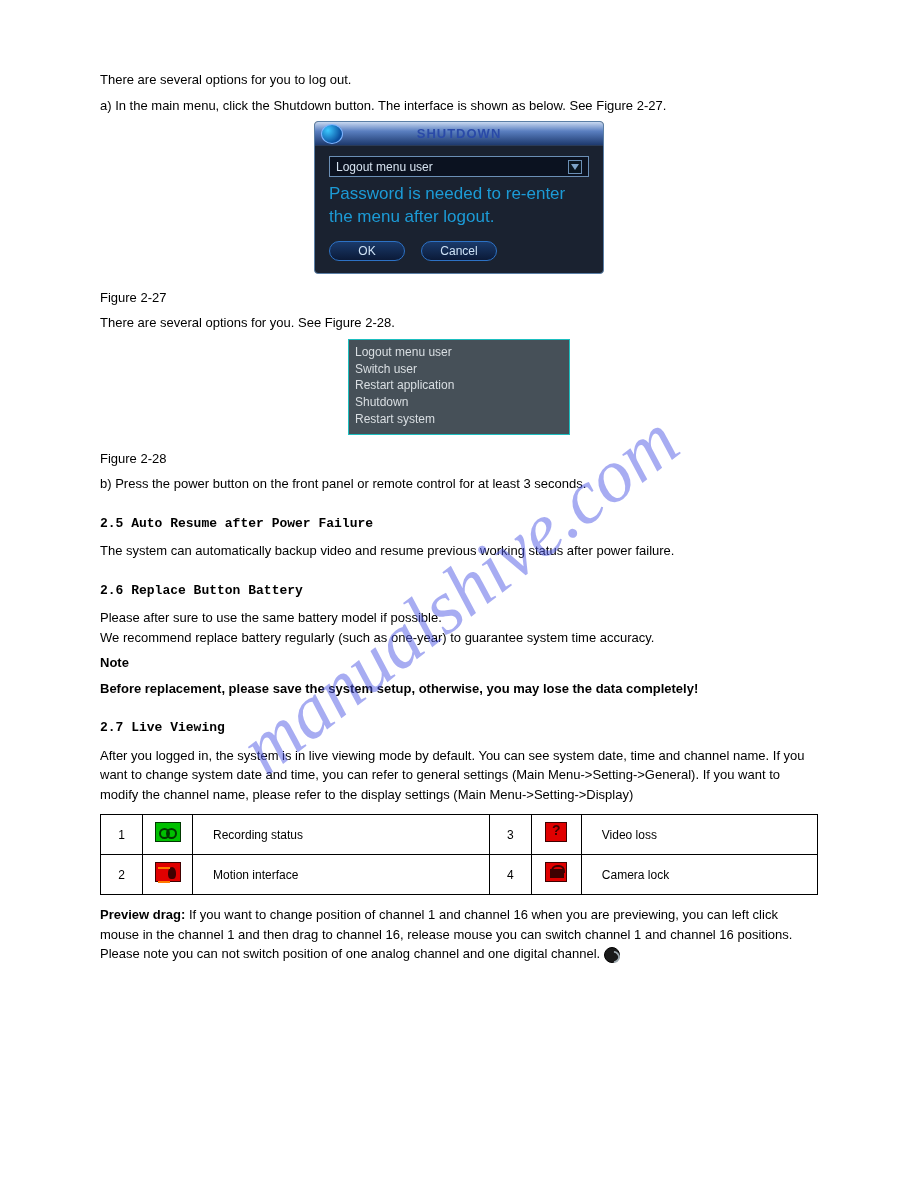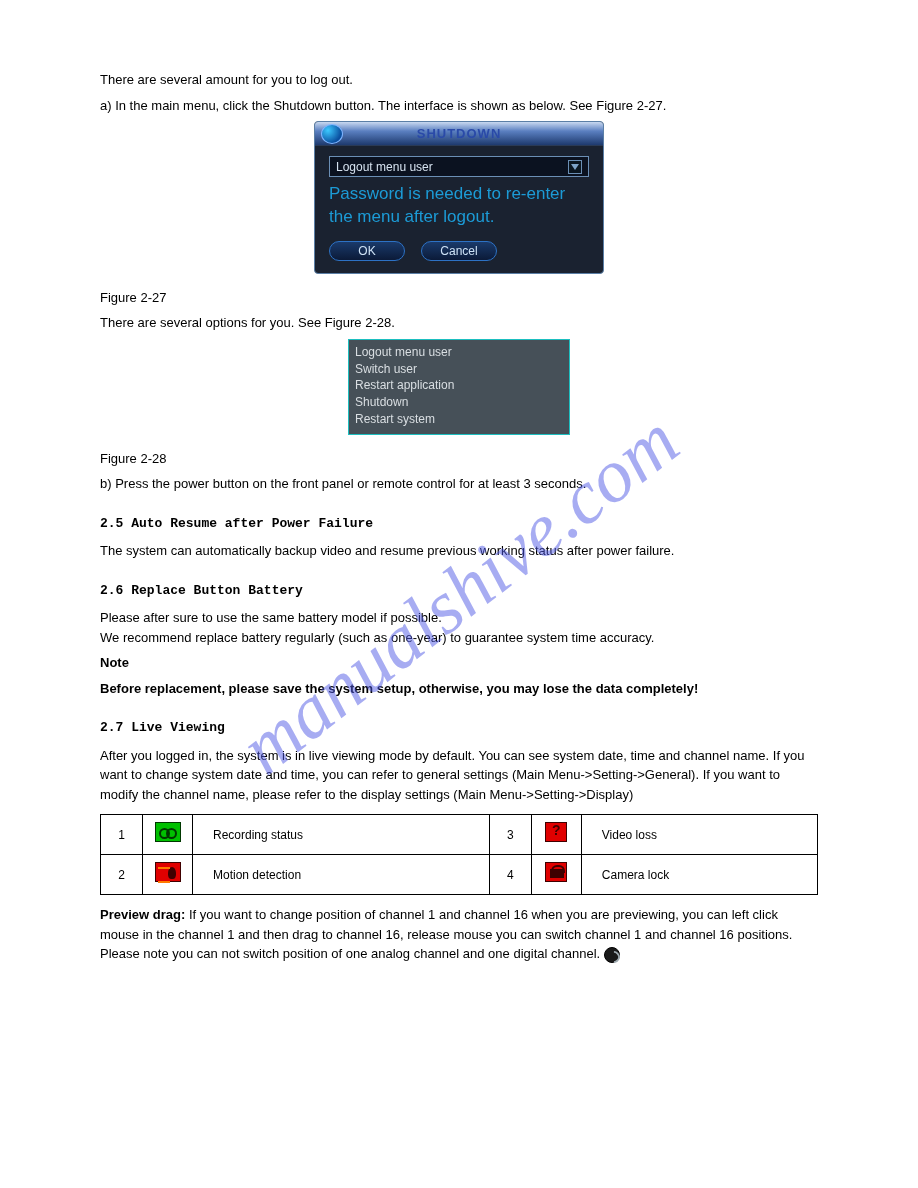--- a/index.html
+++ b/index.html
@@ -51,21 +51,21 @@
   .ic-audio::before { content:""; position:absolute; left:3px; top:3px; width:8px; height:8px; border:2px solid #9faab0; border-left-color:transparent; border-top-color:transparent; border-radius:50%; transform:rotate(-45deg); }
 
   
   .watermark { position: absolute; left: 50%; top: 50%; transform: translate(-50%, -50%) rotate(-38deg); font-size: 76px; color: rgba(80, 90, 230, 0.5); font-family: "Segoe Script","Brush Script MT",cursive; font-style: italic; white-space: nowrap; pointer-events: none; user-select: none; }
 </style>
 </head>
 <body>
 
 <div class="page">
 
-  <p>There are several amount for you to log out.</p>
+  <p>There are several options for you to log out.</p>
   <p>a) In the main menu, click the Shutdown button. The interface is shown as below. See Figure 2-27.</p>
 
   <div class="shutdown-dialog">
     <div class="shutdown-title">
       <span class="orb"></span>
       <span>SHUTDOWN</span>
     </div>
     <div class="shutdown-body">
       <div class="shutdown-select">
         <span>Logout menu user</span>
@@ -117,21 +117,21 @@
       <td class="num">1</td>
       <td class="icon"><span class="ic-rec"></span></td>
       <td class="desc">Recording status</td>
       <td class="num">3</td>
       <td class="icon"><span class="ic-q"></span></td>
       <td class="desc">Video loss</td>
     </tr>
     <tr>
       <td class="num">2</td>
       <td class="icon"><span class="ic-motion"></span></td>
-      <td class="desc">Motion detection</td>
+      <td class="desc">Motion interface</td>
       <td class="num">4</td>
       <td class="icon"><span class="ic-lock"></span></td>
       <td class="desc">Camera lock</td>
     </tr>
   </tbody>
     </table>
 
   <p>
     <span class="bold">Preview drag:</span>
     <span>If you want to change position of channel 1 and channel 16 when you are previewing, you can left click mouse in the channel 1 and then drag to channel 16, release mouse you can switch channel 1 and channel 16 positions.</span>

